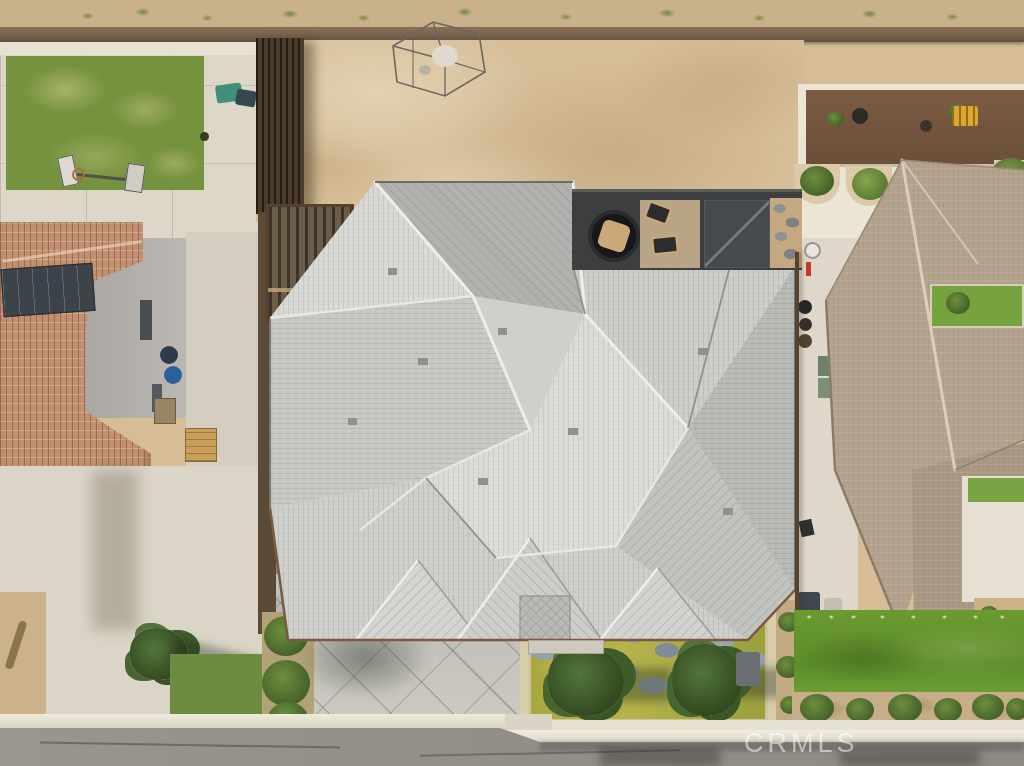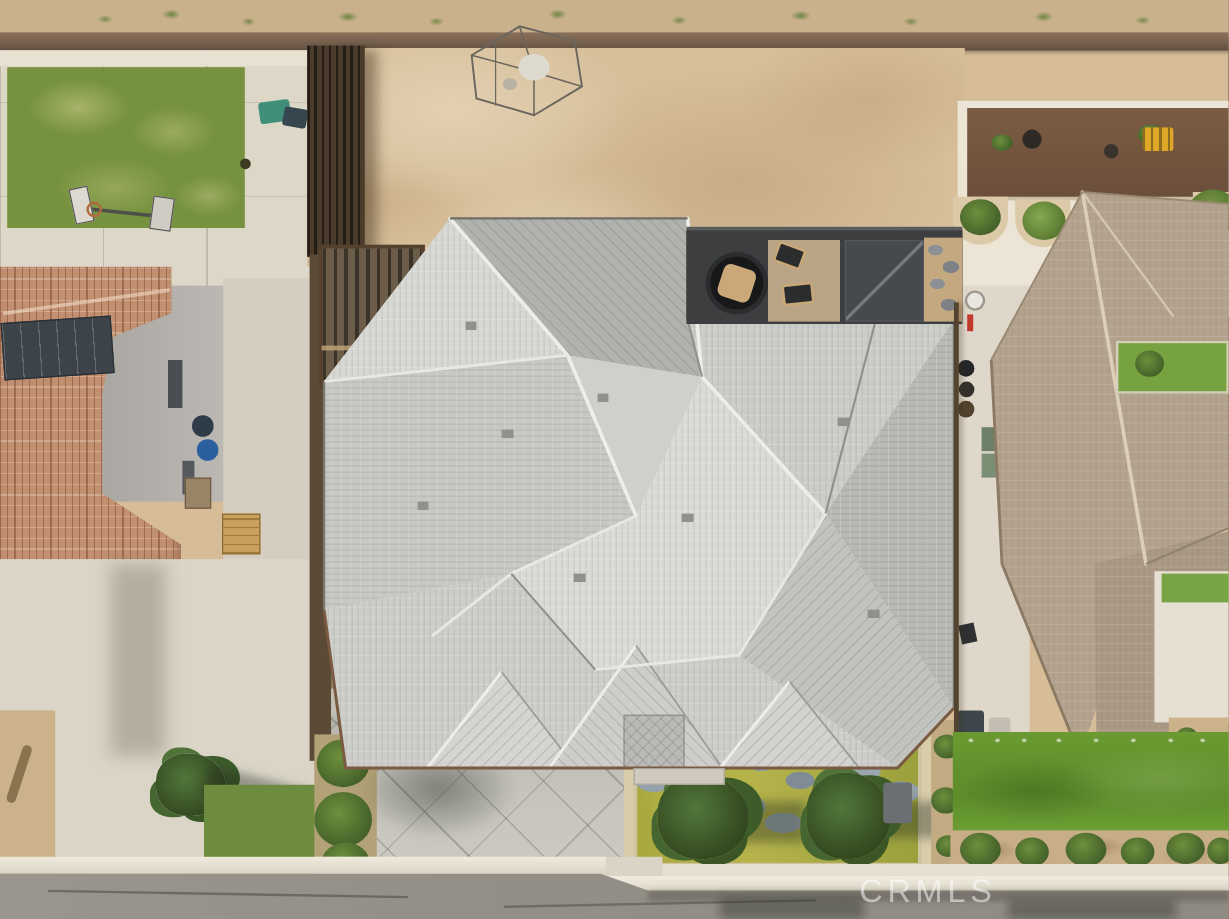--- a/index.html
+++ b/index.html
@@ -356,15 +356,15 @@
   <div class="a" style="left:505px;top:730px;width:519px;height:12px;background:linear-gradient(180deg,#f0ece0,#dcd7c8);"></div>
   <div class="a" style="left:0;top:724px;width:1024px;height:42px;
       background:linear-gradient(90deg,#9a958d,#938e86 40%,#8f8a82);
       clip-path:polygon(0 4px,500px 4px,540px 18px,1024px 18px,1024px 42px,0 42px);"></div>
   <div class="a" style="left:40px;top:744px;width:300px;height:2px;background:rgba(60,58,52,.45);transform:rotate(1deg);"></div>
   <div class="a" style="left:420px;top:752px;width:260px;height:2px;background:rgba(60,58,52,.4);transform:rotate(-1.2deg);"></div>
   <div class="a" style="left:540px;top:742px;width:484px;height:9px;background:rgba(52,52,46,.28);filter:blur(2px);"></div>
   <div class="a shadow" style="left:600px;top:748px;width:120px;height:18px;"></div>
   <div class="a shadow" style="left:840px;top:750px;width:140px;height:16px;"></div>
 
-  <div id="watermark" class="a" style="left:716px;top:730px;">CRMLS</div>
+  <div id="watermark" class="a" style="left:744px;top:730px;">CRMLS</div>
 
 </div>
 
 </body></html>

